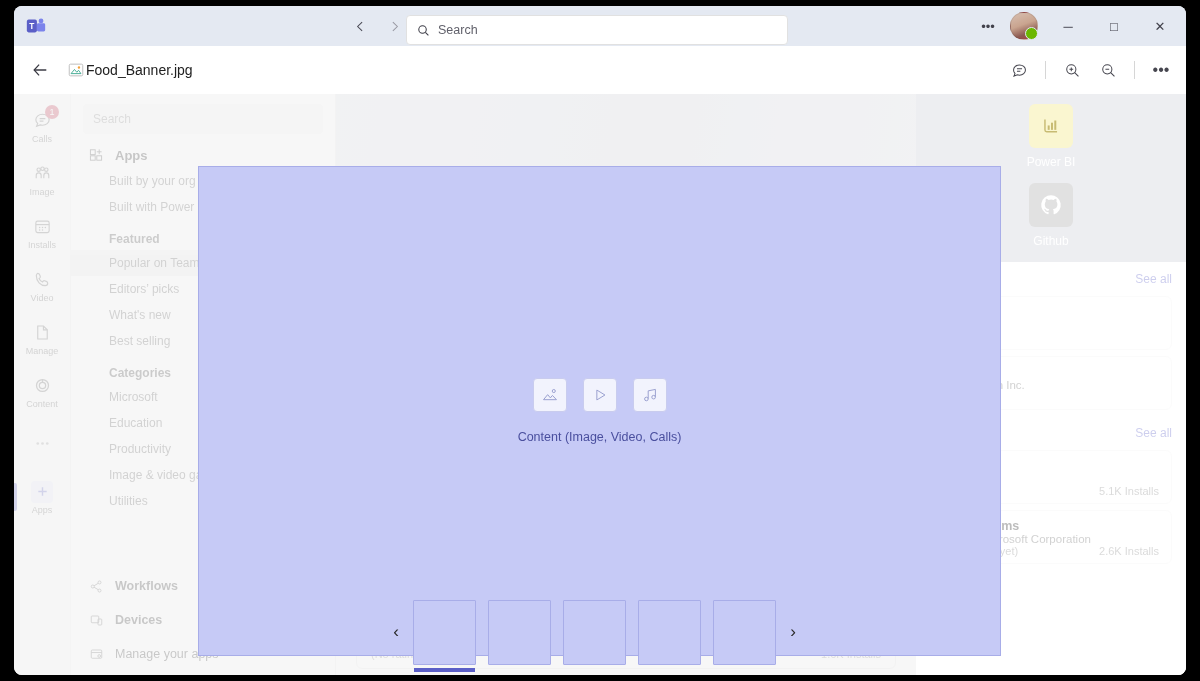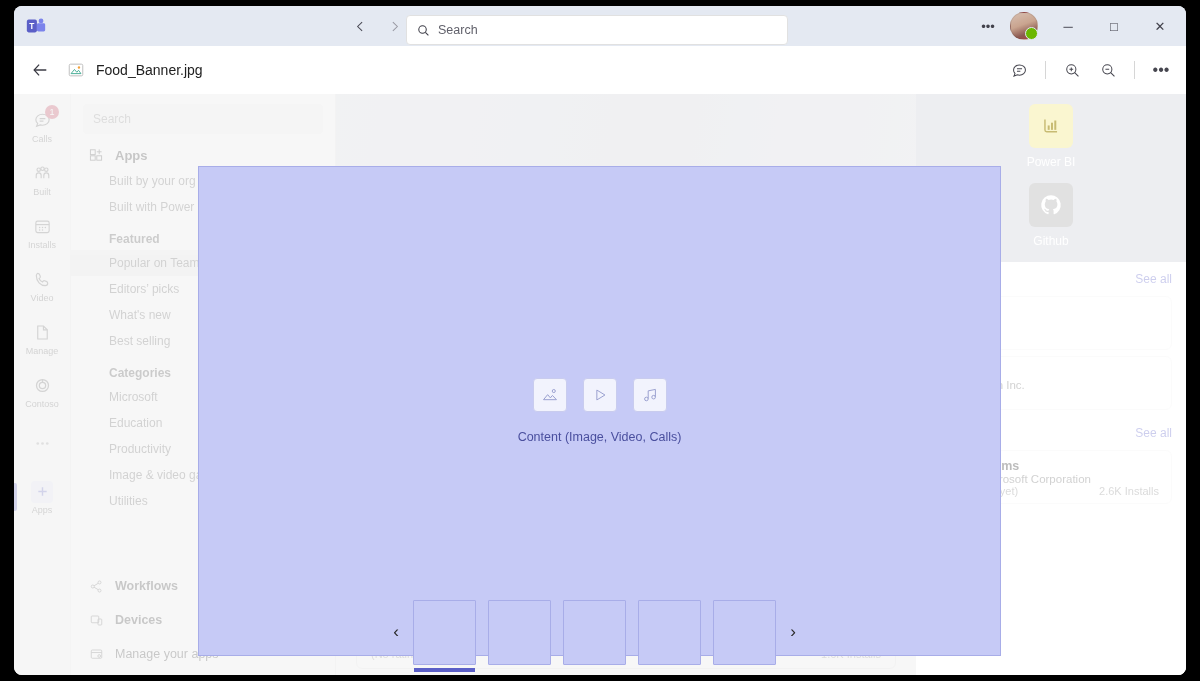--- a/index.html
+++ b/index.html
@@ -62,21 +62,21 @@
   
   #file-header {
     position: relative; height: 48px;
     background: #ffffff;
     display: flex; align-items: center;
     border-bottom: 1px solid transparent;
   }
   #back-btn { margin-left: 10px; width: 32px; height: 32px; display:flex; align-items:center;
               justify-content:center; color:#3b3b44; cursor:pointer; border-radius:4px; font-size:16px; }
   #file-icon { margin-left: 10px; width: 20px; height: 20px; display:flex; align-items:center; justify-content:center; }
-  #file-name { margin-left: 10px; font-size: 14px; color: #212121; }
+  #file-name { font-size: 14px; color: #212121; }
   #header-tools { position:absolute; right: 8px; top:0; height:48px; display:flex; align-items:center; gap:2px; }
   .htool { width:34px; height:32px; display:flex; align-items:center; justify-content:center;
            color:#46464f; cursor:pointer; border-radius:4px; }
   .hdiv { width:1px; height:18px; background:#D6D6D6; margin:0 7px; }
 
   
   #body-area { position: relative; height: 581px; background:#F5F5F5; }
 
   
   #rail {
@@ -305,21 +305,21 @@
 
       <div class="rail-item">
         <div class="rail-ico">
           <svg width="19" height="19" viewBox="0 0 20 20" fill="none" stroke="#616161" stroke-width="1.2">
             <circle cx="6" cy="6" r="1.8"></circle>
               <circle cx="10" cy="5" r="1.8"></circle>
               <circle cx="14" cy="6" r="1.8"></circle>
             <path d="M3.4 15v-3a2.6 2.6 0 0 1 5.2 0v3M11.4 15v-3a2.6 2.6 0 0 1 5.2 0v3"></path>
           </svg>
         </div>
-        <div class="rail-lbl">Built</div>
+        <div class="rail-lbl">Image</div>
       </div>
 
       <div class="rail-item">
         <div class="rail-ico">
           <svg width="19" height="19" viewBox="0 0 20 20" fill="none" stroke="#616161" stroke-width="1.2">
             <rect x="3" y="4.4" width="14" height="12" rx="1.8"></rect>
               <path d="M3 8h14"></path>
             <circle cx="7" cy="11" r=".8" fill="#616161" stroke="none"></circle>
             <circle cx="10" cy="11" r=".8" fill="#616161" stroke="none"></circle>
             <circle cx="13" cy="11" r=".8" fill="#616161" stroke="none"></circle>
@@ -350,21 +350,21 @@
       </div>
 
       <div class="rail-item">
         <div class="rail-ico">
           <svg width="19" height="19" viewBox="0 0 20 20" fill="none" stroke="#616161" stroke-width="1.3">
             <circle cx="10" cy="10" r="6.3"></circle>
               <circle cx="10" cy="10" r="3.3"></circle>
               <path d="M10 3.7v3"></path>
           </svg>
         </div>
-        <div class="rail-lbl">Contoso</div>
+        <div class="rail-lbl">Content</div>
       </div>
 
       <div class="rail-item">
         <div class="rail-ico">
           <svg width="19" height="19" viewBox="0 0 20 20" fill="#9a9a9a">
             <circle cx="5" cy="10" r="1.4"></circle>
               <circle cx="10" cy="10" r="1.4"></circle>
               <circle cx="15" cy="10" r="1.4"></circle>
           </svg>
         </div>
@@ -497,20 +497,25 @@
 
       <div class="rp-card">
         <div class="n1">Tracker</div>
       </div>
       <div class="rp-card">
         <div class="n2" style="margin-top:14px">Corporation Inc.</div>
       </div>
 
       <div class="rp-seeall">See all</div>
 
+      <div class="rp-card">
+        <div class="n1">Sheet</div>
+        <div class="m1">(242)</div>
+        <div class="m2">5.1K Installs</div>
+      </div>
 
       <div class="rp-card with-ico">
         <div class="rp-ico-sm">
           <svg width="16" height="16" viewBox="0 0 20 20" fill="#1a7f6b">
             <rect x="3.5" y="5" width="5" height="4" rx=".8"></rect>
             <rect x="10" y="5" width="6.5" height="4" rx=".8"></rect>
             <rect x="3.5" y="11" width="5" height="4" rx=".8"></rect>
             <rect x="10" y="11" width="6.5" height="4" rx=".8"></rect>
           </svg>
         </div>

